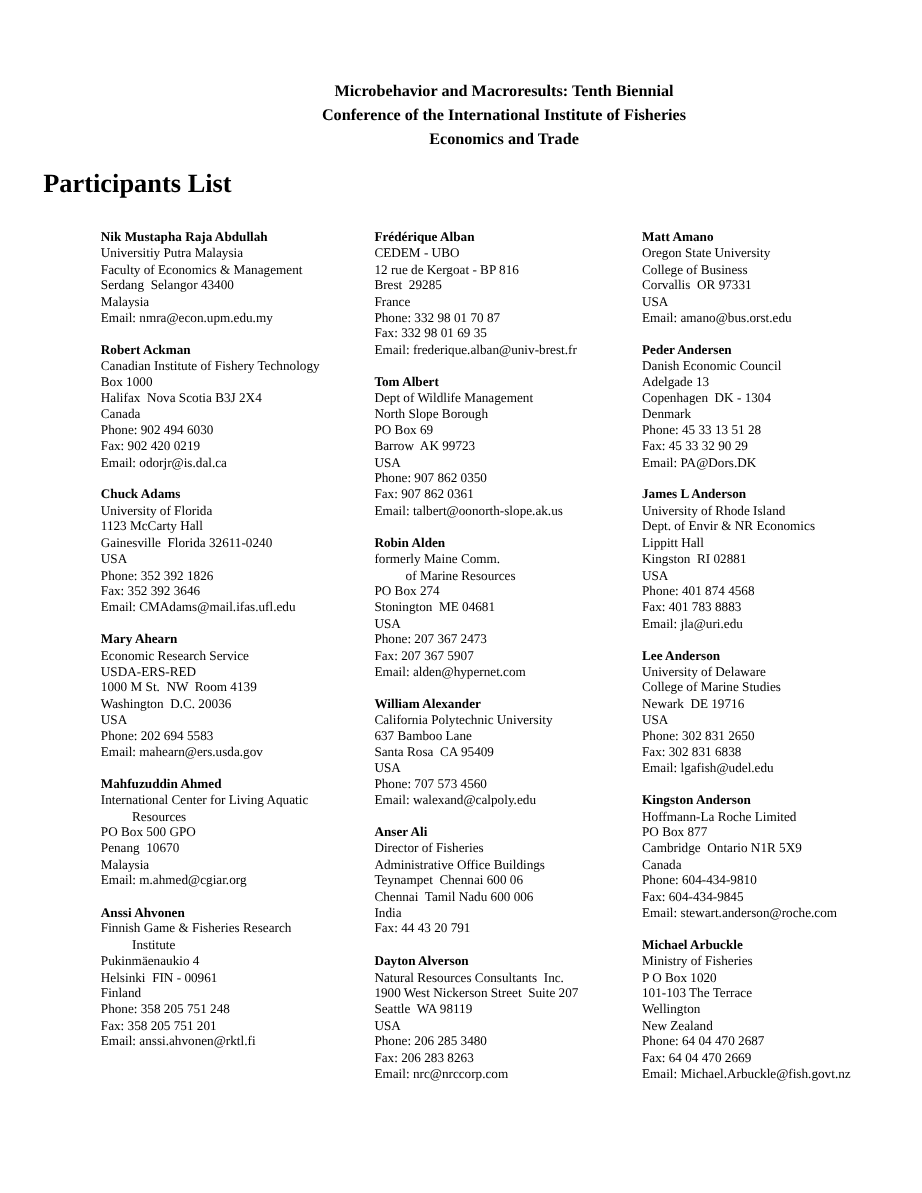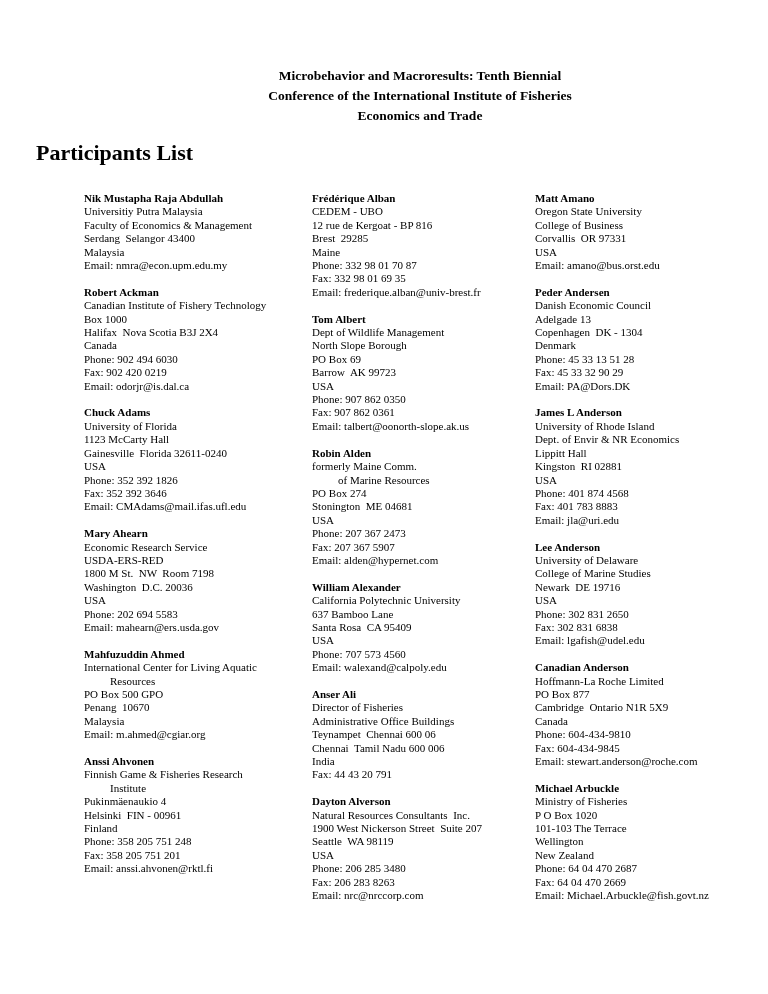--- a/index.html
+++ b/index.html
@@ -101,21 +101,21 @@
           <div class="pline">Gainesville  Florida 32611-0240</div>
           <div class="pline">USA</div>
           <div class="pline">Phone: 352 392 1826</div>
           <div class="pline">Fax: 352 392 3646</div>
           <div class="pline">Email: CMAdams@mail.ifas.ufl.edu</div>
         </div>
         <div class="entry">
           <div class="pname">Mary Ahearn</div>
           <div class="pline">Economic Research Service</div>
           <div class="pline">USDA-ERS-RED</div>
-          <div class="pline">1800 M St.  NW  Room 7198</div>
+          <div class="pline">1000 M St.  NW  Room 4139</div>
           <div class="pline">Washington  D.C. 20036</div>
           <div class="pline">USA</div>
           <div class="pline">Phone: 202 694 5583</div>
           <div class="pline">Email: mahearn@ers.usda.gov</div>
         </div>
         <div class="entry">
           <div class="pname">Mahfuzuddin Ahmed</div>
           <div class="pline">International Center for Living Aquatic</div>
           <div class="pline indent">Resources</div>
           <div class="pline">PO Box 500 GPO</div>
@@ -134,21 +134,21 @@
           <div class="pline">Fax: 358 205 751 201</div>
           <div class="pline">Email: anssi.ahvonen@rktl.fi</div>
         </div>
       </div>
       <div class="col">
         <div class="entry">
           <div class="pname">Frédérique Alban</div>
           <div class="pline">CEDEM - UBO</div>
           <div class="pline">12 rue de Kergoat - BP 816</div>
           <div class="pline">Brest  29285</div>
-          <div class="pline">Maine</div>
+          <div class="pline">France</div>
           <div class="pline">Phone: 332 98 01 70 87</div>
           <div class="pline">Fax: 332 98 01 69 35</div>
           <div class="pline">Email: frederique.alban@univ-brest.fr</div>
         </div>
         <div class="entry">
           <div class="pname">Tom Albert</div>
           <div class="pline">Dept of Wildlife Management</div>
           <div class="pline">North Slope Borough</div>
           <div class="pline">PO Box 69</div>
           <div class="pline">Barrow  AK 99723</div>
@@ -231,21 +231,21 @@
           <div class="pname">Lee Anderson</div>
           <div class="pline">University of Delaware</div>
           <div class="pline">College of Marine Studies</div>
           <div class="pline">Newark  DE 19716</div>
           <div class="pline">USA</div>
           <div class="pline">Phone: 302 831 2650</div>
           <div class="pline">Fax: 302 831 6838</div>
           <div class="pline">Email: lgafish@udel.edu</div>
         </div>
         <div class="entry">
-          <div class="pname">Canadian Anderson</div>
+          <div class="pname">Kingston Anderson</div>
           <div class="pline">Hoffmann-La Roche Limited</div>
           <div class="pline">PO Box 877</div>
           <div class="pline">Cambridge  Ontario N1R 5X9</div>
           <div class="pline">Canada</div>
           <div class="pline">Phone: 604-434-9810</div>
           <div class="pline">Fax: 604-434-9845</div>
           <div class="pline">Email: stewart.anderson@roche.com</div>
         </div>
         <div class="entry">
           <div class="pname">Michael Arbuckle</div>

